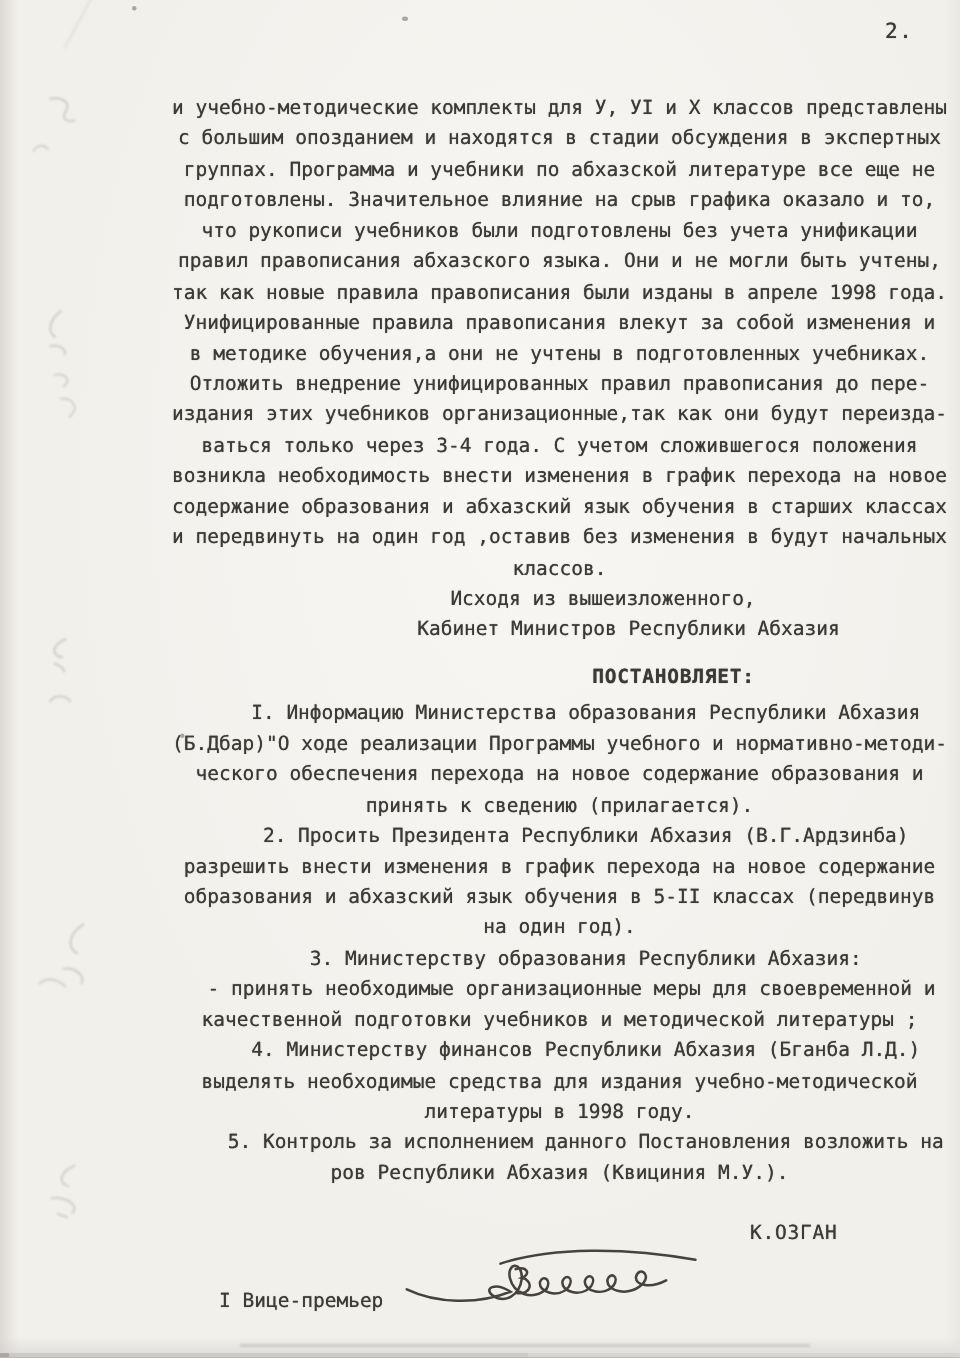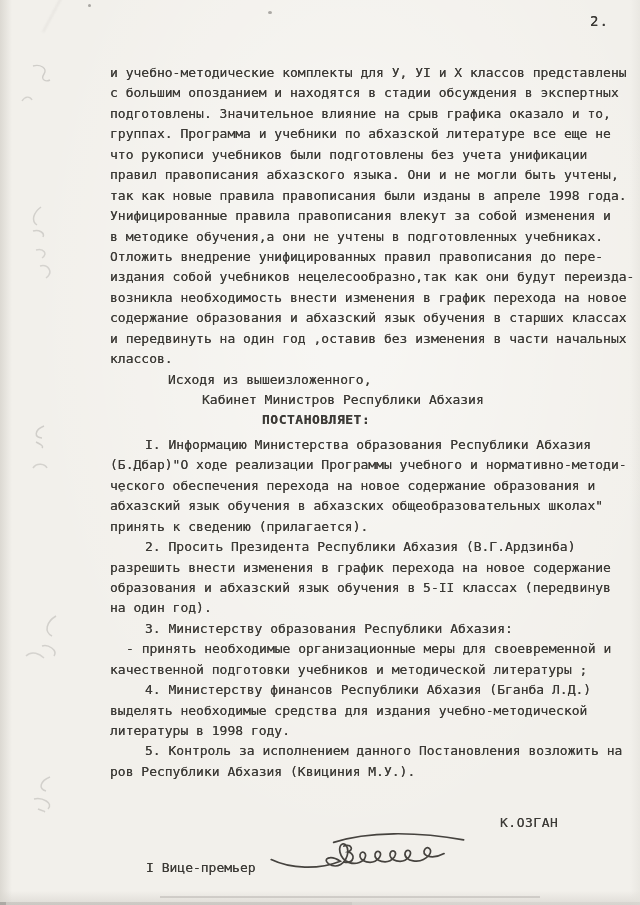--- a/index.html
+++ b/index.html
@@ -22,20 +22,21 @@
     font-size:14px; letter-spacing:1px;
     text-shadow:0 0 .5px currentColor;
   }
   .doc-body{
     position:absolute; left:110px; top:63px; width:526px;
   }
   .line{
     height:20.45px; line-height:20.45px;
     font-size:13px; white-space:pre;
     text-shadow:0 0 .55px rgba(58,56,52,.85);
+    text-align:center;
   }
   .line.bold{ font-weight:bold; letter-spacing:.5px; }
   .signature-block{
     position:absolute; left:138px; top:829px;
     font-size:13px; line-height:15.5px; white-space:pre;
     text-shadow:0 0 .55px rgba(58,56,52,.85);
   }
   .signer-line1{ padding-left:8px; }
   .signer-name{
     position:absolute; left:500px; top:815px;
@@ -81,40 +82,40 @@
 
 <div class="page">
 
   <div class="crease"></div>
 
   <div class="page-number">2.</div>
 
   <div class="doc-body">
       <div class="line">и учебно-методические комплекты для У, УІ и Х классов представлены</div>
       <div class="line">с большим опозданием и находятся в стадии обсуждения в экспертных</div>
+      <div class="line">группах. Программа и учебники по абхазской литературе все еще не</div>
       <div class="line">подготовлены. Значительное влияние на срыв графика оказало и то,</div>
-      <div class="line">группах. Программа и учебники по абхазской литературе все еще не</div>
       <div class="line">что рукописи учебников были подготовлены без учета унификации</div>
       <div class="line">правил правописания абхазского языка. Они и не могли быть учтены,</div>
       <div class="line">так как новые правила правописания были изданы в апреле 1998 года.</div>
       <div class="line">Унифицированные правила правописания влекут за собой изменения и</div>
       <div class="line">в методике обучения,а они не учтены в подготовленных учебниках.</div>
       <div class="line">Отложить внедрение унифицированных правил правописания до пере-</div>
-      <div class="line">издания собой учебников нецелесообразно,так как они будут переизда-</div>
+      <div class="line">издания этих учебников организационные,так как они будут переизда-</div>
+      <div class="line">ваться только через 3-4 года. С учетом сложившегося положения</div>
       <div class="line">возникла необходимость внести изменения в график перехода на новое</div>
       <div class="line">содержание образования и абхазский язык обучения в старших классах</div>
-      <div class="line">и передвинуть на один год ,оставив без изменения в части начальных</div>
+      <div class="line">и передвинуть на один год ,оставив без изменения в будут начальных</div>
       <div class="line">классов.</div>
       <div class="line" style="padding-left: 58px;">Исходя из вышеизложенного,</div>
       <div class="line" style="padding-left: 92px; ">Кабинет Министров Республики Абхазия</div>
-      <div class="line bold" style="padding-left: 152px; ">ПОСТАНОВЛЯЕТ:</div>
+      <div class="line bold" style="padding-left: 152px; margin-top: 11px;">ПОСТАНОВЛЯЕТ:</div>
       <div class="line" style="padding-left: 35px; margin-top: 4px;">I. Информацию Министерства образования Республики Абхазия</div>
       <div class="line">(Б.Дбар)"О ходе реализации Программы учебного и нормативно-методи-</div>
       <div class="line">ческого обеспечения перехода на новое содержание образования и</div>
-      <div class="line">абхазский язык обучения в абхазских общеобразовательных школах"</div>
       <div class="line">принять к сведению (прилагается).</div>
       <div class="line" style="padding-left: 35px;">2. Просить Президента Республики Абхазия (В.Г.Ардзинба)</div>
       <div class="line">разрешить внести изменения в график перехода на новое содержание</div>
       <div class="line">образования и абхазский язык обучения в 5-II классах (передвинув</div>
       <div class="line">на один год).</div>
       <div class="line" style="padding-left: 35px;">3. Министерству образования Республики Абхазия:</div>
       <div class="line" style="padding-left: 16px;">- принять необходимые организационные меры для своевременной и</div>
       <div class="line">качественной подготовки учебников и методической литературы ;</div>
       <div class="line" style="padding-left: 35px;">4. Министерству финансов Республики Абхазия (Бганба Л.Д.)</div>
       <div class="line">выделять необходимые средства для издания учебно-методической</div>

